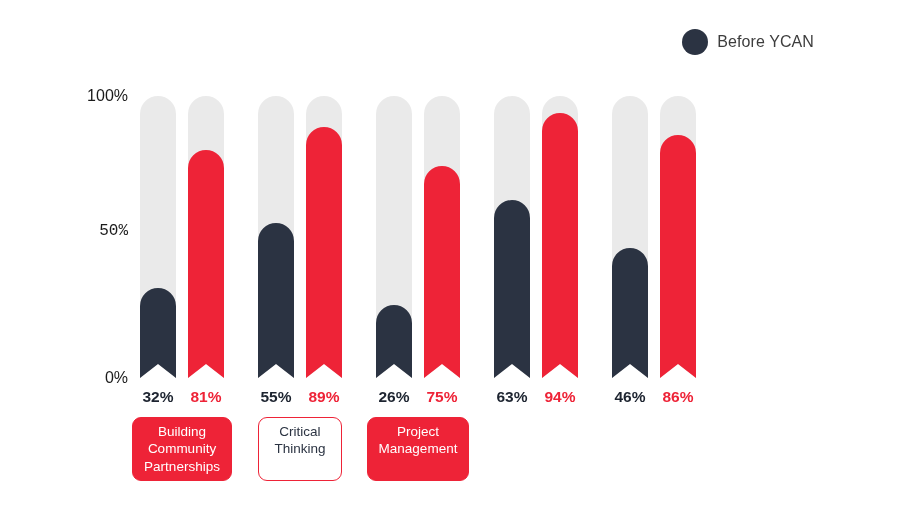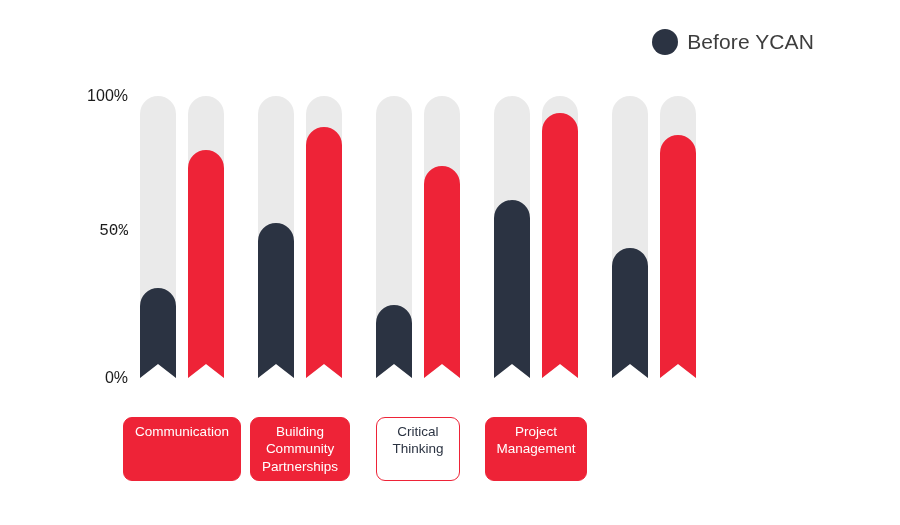--- a/index.html
+++ b/index.html
@@ -29,21 +29,21 @@
     align-items: center;
     gap: 9px;
   }
   .legend-dot {
     width: 26px;
     height: 26px;
     border-radius: 50%;
     flex: 0 0 auto;
   }
   .legend-label {
-    font-size: 21px;
+    font-size: 16px;
     color: #3d3d3d;
     letter-spacing: 0.1px;
     white-space: nowrap;
   }
 
   
   #plot {
     position: absolute;
     left: 0;
     top: 0;
@@ -298,25 +298,44 @@
           </div>
           <div class="bar-fill" style="height: 243px;">
             <svg class="bar-svg" viewBox="0 0 36 243" preserveAspectRatio="none" style="height: 243px;">
               <path d="M 0 18 A 18 18 0 0 1 36 18 L 36 243 L 18 229 L 0 243 Z" fill="#ee2337"></path>
             </svg>
           </div>
         </div>
       </div>
     </div>
 
+  <div id="value-row">
+      <div class="value-group">
+        <div class="value-cell value-before">32%</div>
+        <div class="value-cell value-after">81%</div>
+      </div>
+      <div class="value-group">
+        <div class="value-cell value-before">55%</div>
+        <div class="value-cell value-after">89%</div>
+      </div>
+      <div class="value-group">
+        <div class="value-cell value-before">26%</div>
+        <div class="value-cell value-after">75%</div>
+      </div>
+      <div class="value-group">
+        <div class="value-cell value-before">63%</div>
+        <div class="value-cell value-after">94%</div>
+      </div>
+      <div class="value-group">
+        <div class="value-cell value-before">46%</div>
+        <div class="value-cell value-after">86%</div>
+      </div>
+    </div>
 
   <div id="pill-row">
-      <div class="pill-group">
-        <div class="pill filled">Communication</div>
-      </div>
       <div class="pill-group">
         <div class="pill filled">Building
 Community
 Partnerships</div>
       </div>
       <div class="pill-group">
         <div class="pill outlined">Critical Thinking</div>
       </div>
       <div class="pill-group">
         <div class="pill filled">Project

